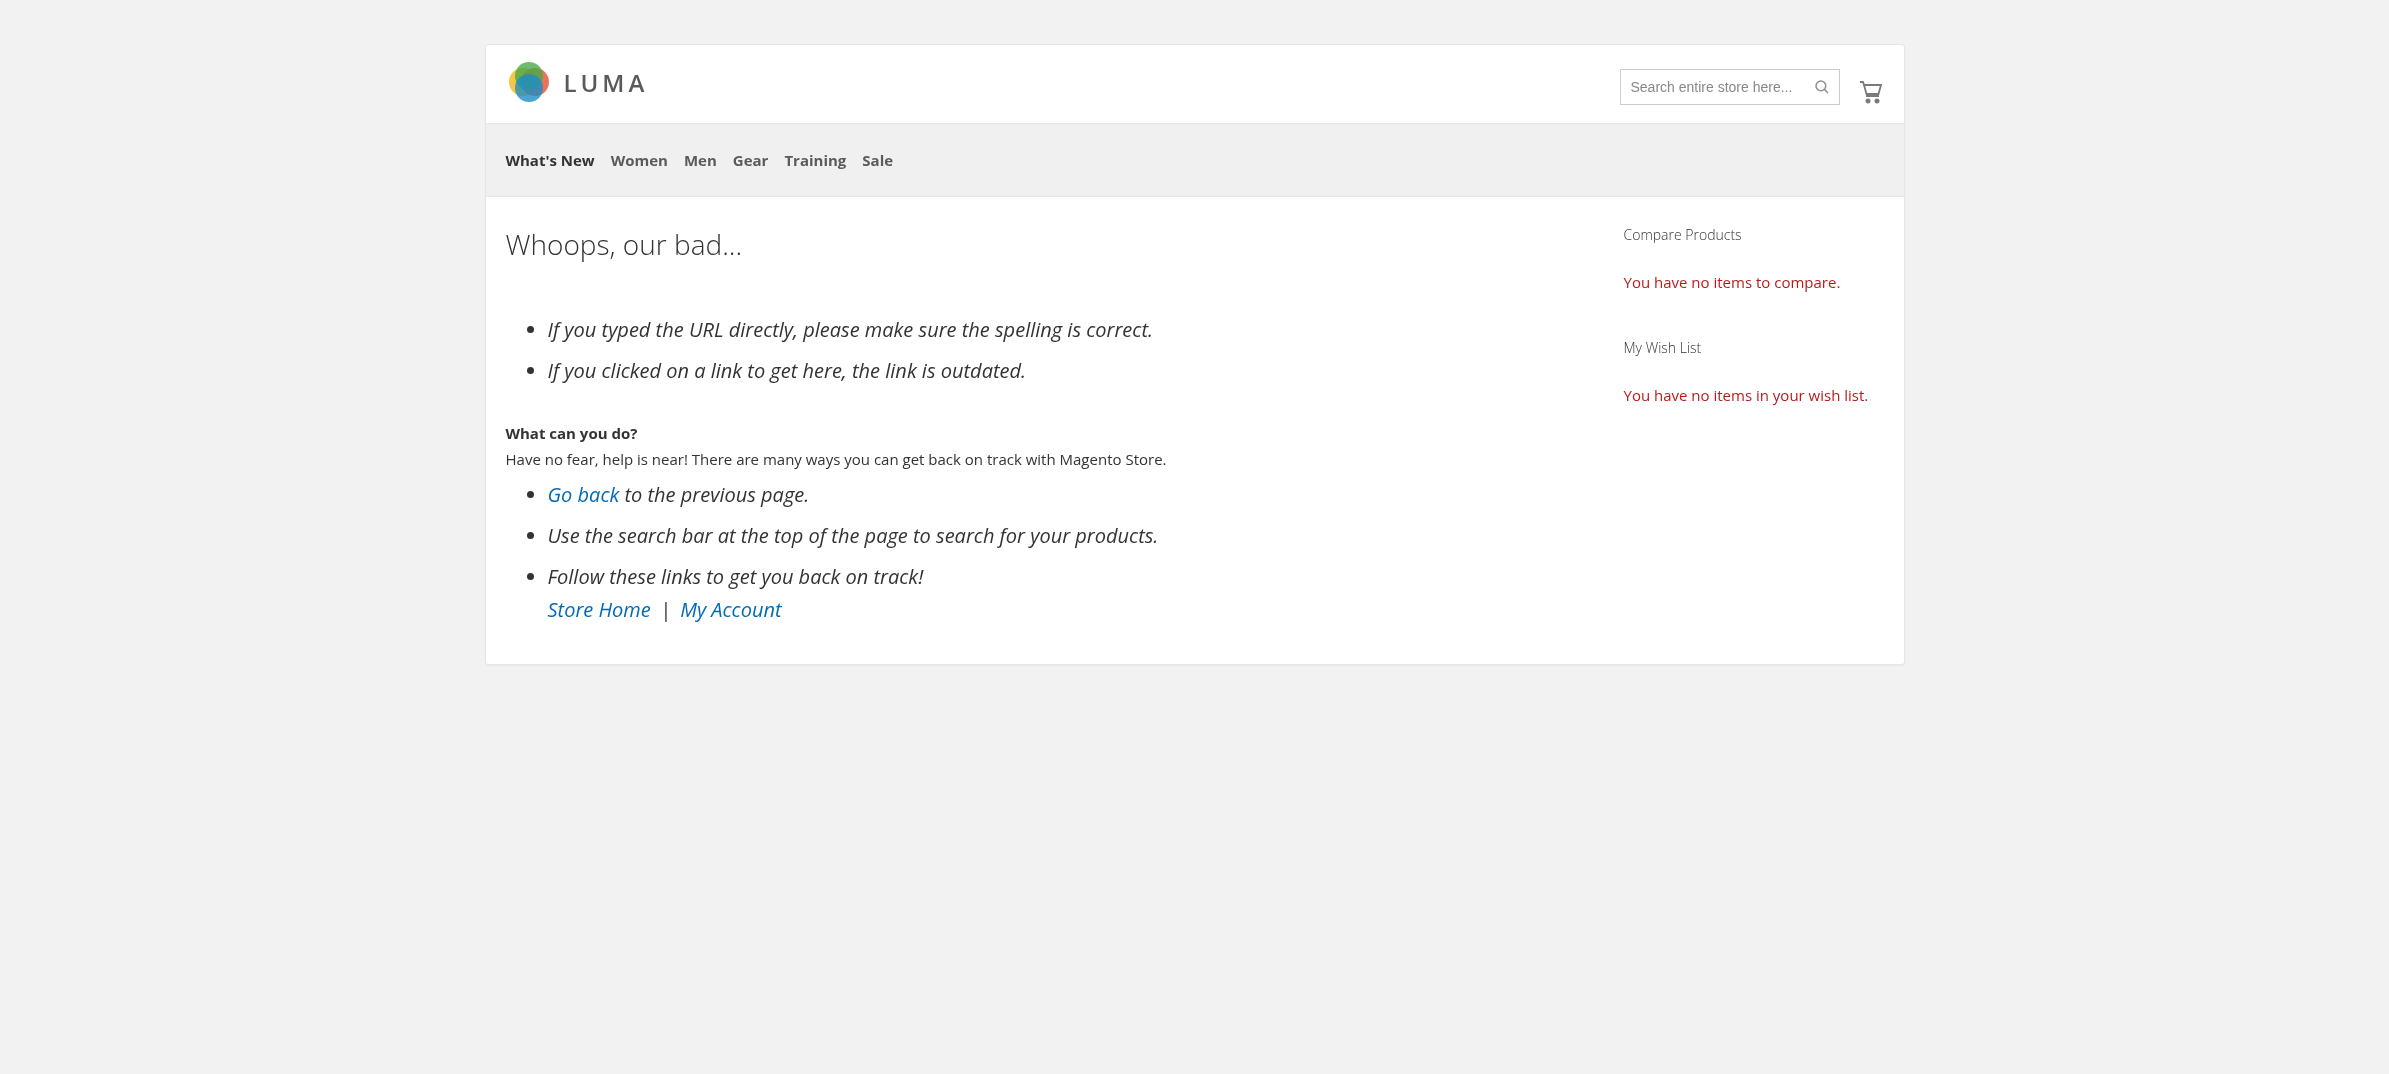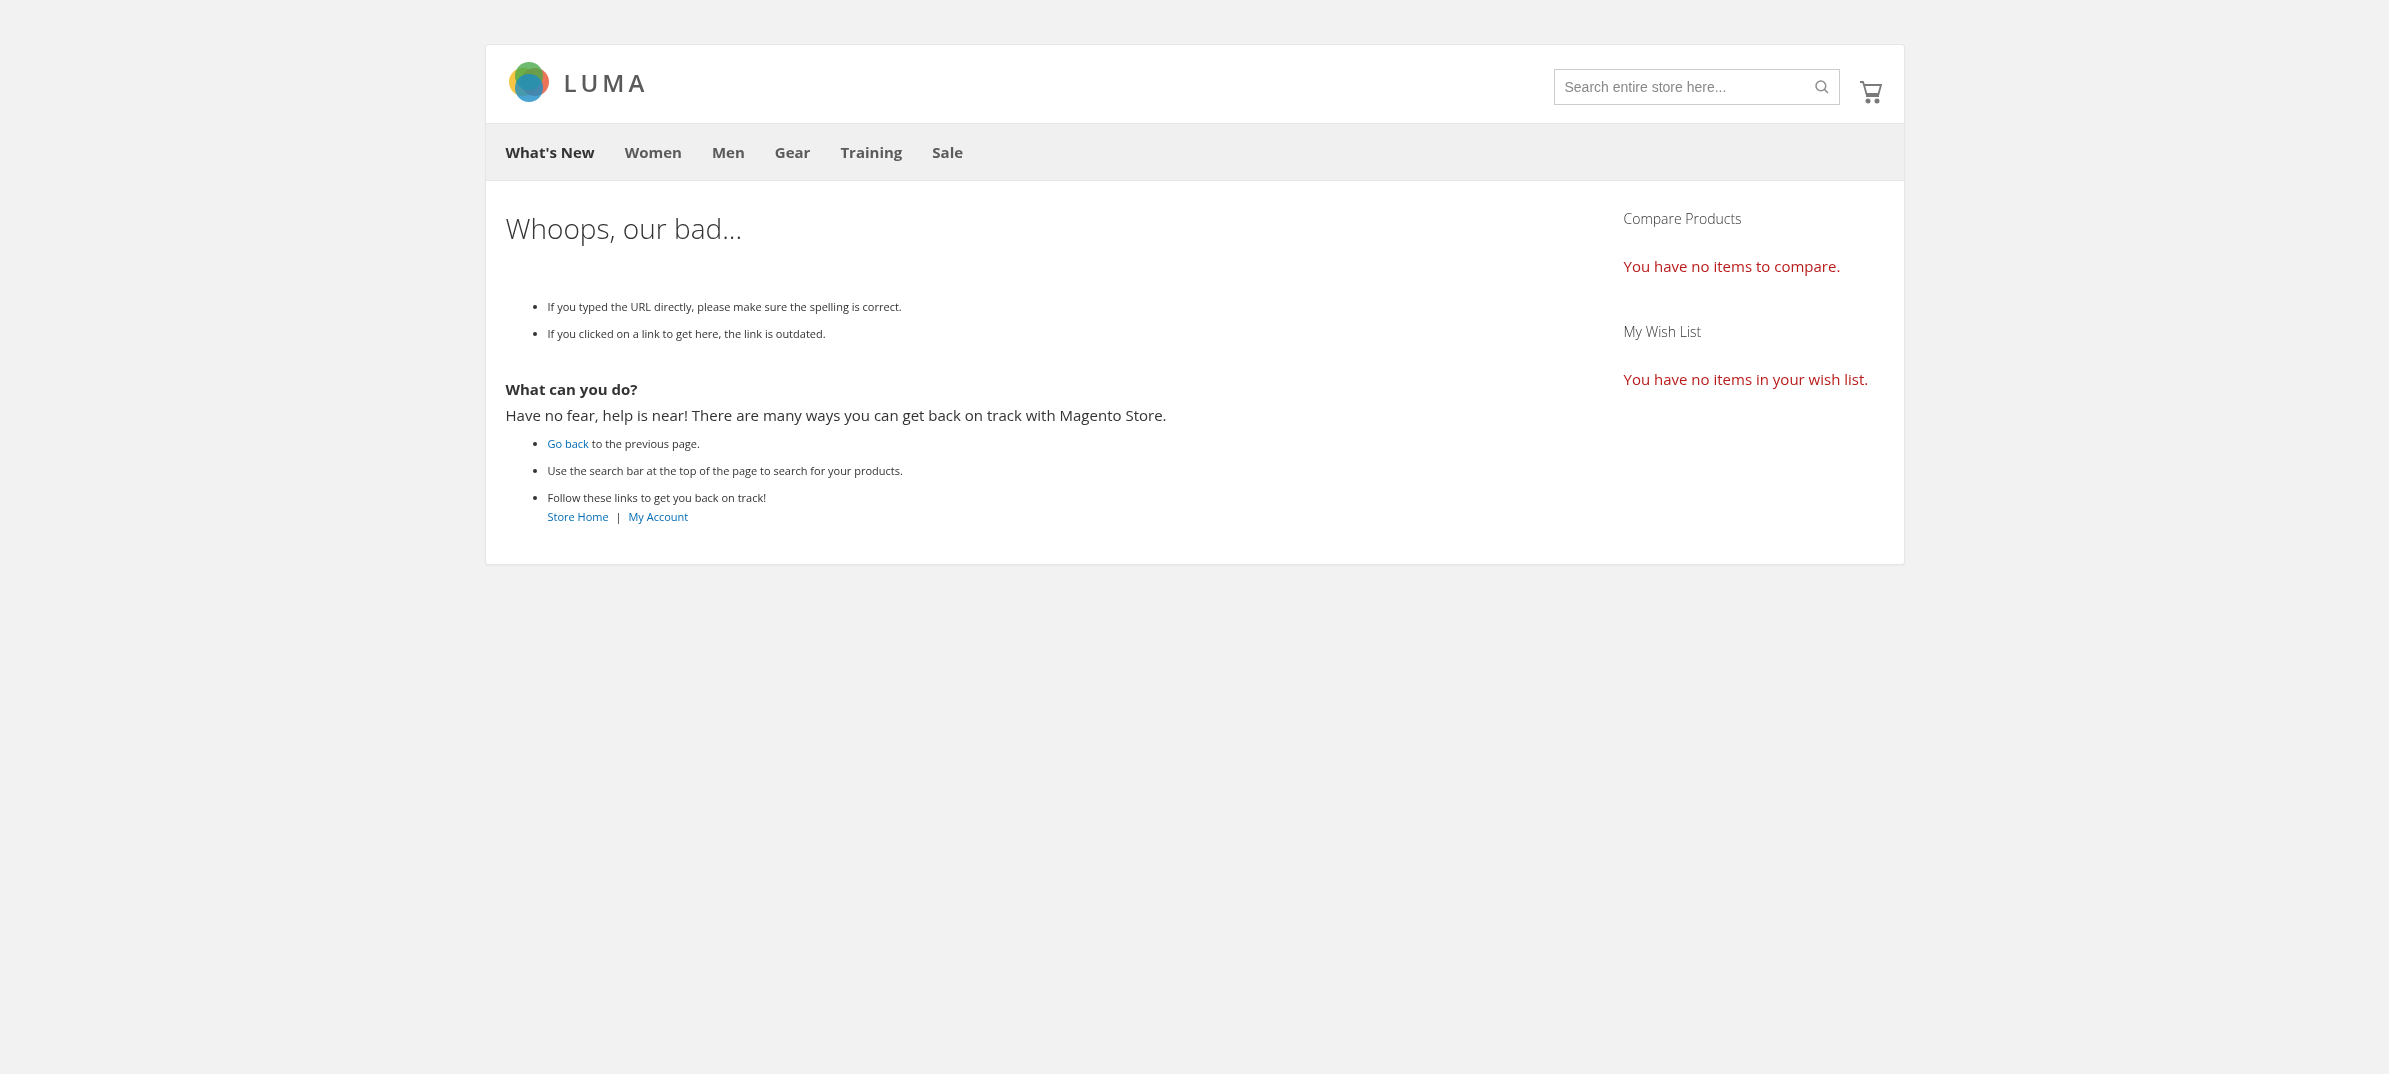--- a/index.html
+++ b/index.html
@@ -35,21 +35,21 @@
   }
   .logo-mark { width: 46px; height: 46px; position: relative; }
   .logo-text {
     font-size: 24px;
     letter-spacing: 4px;
     font-weight: 600;
     color: #5a5a5a;
   }
   .header-spacer { flex: 1; }
   .search-box {
-    width: 286px;
+    width: 220px;
     height: 36px;
     border: 1px solid #ccc;
     display: flex;
     align-items: center;
     padding: 0 8px 0 10px;
     background:#fff;
   }
   .search-box input {
     flex: 1;
     border: none;
@@ -64,23 +64,23 @@
     width: 26px; height: 26px;
     margin-left: 18px;
     color: #7a7a7a;
     cursor: pointer;
   }
   
   .nav {
     background: #f0f0f0;
     border-top: 1px solid #e6e6e6;
     border-bottom: 1px solid #e6e6e6;
-    padding: 0 20px;
-    display: flex;
-    gap: 30px;
+    padding: 8px 20px;
+    display: flex;
+    gap: 16px;
   }
   .nav-item {
     padding: 18px 0;
     font-size: 15px;
     font-weight: 700;
     color: #5b5b5b;
     cursor: pointer;
   }
   .nav-item.active { color: #333; }
   
@@ -103,24 +103,25 @@
     color: #333;
   }
   .content p { font-size: 15px; color: #333; line-height: 1.7; }
   .disc {
     list-style: disc;
     padding-left: 42px;
     margin-top: 2px;
     margin-bottom: 30px;
   }
   .disc li {
-    font-size: 11px;
+    font-size: 20px;
     color: #333;
     line-height: 1.55;
     padding: 5px 0;
+    font-style: italic;
   }
   .disc.tight { margin-bottom: 4px; }
   a.link { color: #006bb4; text-decoration: none; cursor: pointer; }
   .link-sep { color: #333; padding: 0 4px; }
   .follow-sub { margin-top: 2px; }
   
   .side-block { margin-bottom: 46px; }
   .side-title {
     font-size: 14px;
     font-weight: 300;

